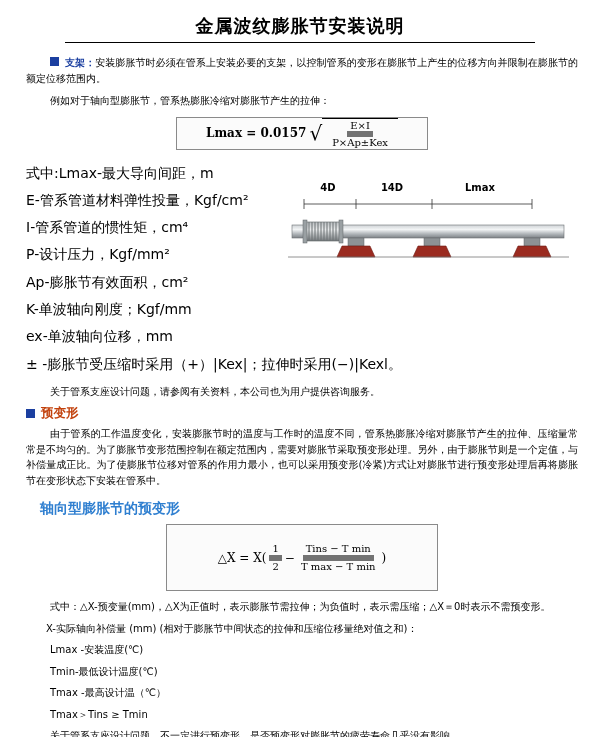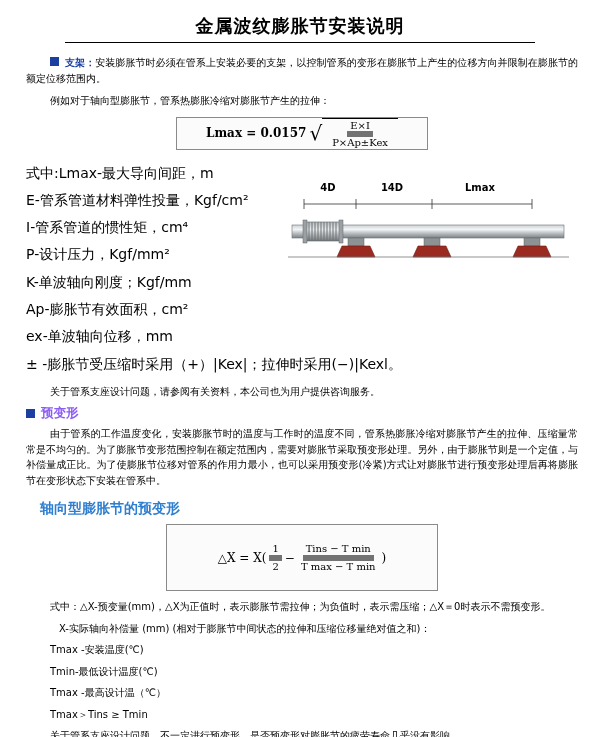--- a/index.html
+++ b/index.html
@@ -43,21 +43,21 @@
     margin: 0 0 6px 0;
     line-height: 1.55;
     text-align: justify;
     font-size: 10px;
   }
   .indent {
     text-indent: 24px;
   }
   .sec-head {
     font-weight: bold;
-    color: #8b5cf6;
+    color: #c2410c;
     font-size: 12.5px;
     margin: 3px 0 4px 0;
     display: flex;
     align-items: center;
   }
   .sec-head .sq {
     display: inline-block;
     width: 9px;
     height: 9px;
     background: #1b3fa0;
@@ -200,22 +200,22 @@
         </span>
       </span>
     </div>
 
     <div class="two-col">
       <div class="legend">
         <div>式中:Lmax-最大导向间距，m</div>
         <div>E-管系管道材料弹性投量，Kgf/cm²</div>
         <div>I-管系管道的惯性矩，cm⁴</div>
         <div>P-设计压力，Kgf/mm²</div>
+        <div>Ap-膨胀节有效面积，cm²</div>
         <div>K-单波轴向刚度；Kgf/mm</div>
-        <div>Ap-膨胀节有效面积，cm²</div>
         <div>ex-单波轴向位移，mm</div>
         <div>± -膨胀节受压缩时采用（+）|Kex|；拉伸时采用(−)|Kexl。</div>
       </div>
 
       <div class="figure">
         <div class="fig-labels">
           <span class="lbl-4d">4D</span>
           <span class="lbl-14d">14D</span>
           <span class="lbl-lmax">Lmax</span>
         </div>
@@ -302,21 +302,21 @@
       </span>
       <span>−</span>
       <span class="frac">
         <span class="num">Tins − T min</span>
         <span class="den">T max − T min</span>
       </span>
       <span>)</span>
     </div>
 
     <p class="indent">式中：△X-预变量(mm)，△X为正值时，表示膨胀节需拉伸；为负值时，表示需压缩；△X＝0时表示不需预变形。</p>
-    <p style="margin-left:33px;">X-实际轴向补偿量 (mm) (相对于膨胀节中间状态的拉伸和压缩位移量绝对值之和)：</p>
-    <p style="margin-left:24px;">Tmax -安装温度(℃)</p>
+    <p style="margin-left:20px;">X-实际轴向补偿量 (mm) (相对于膨胀节中间状态的拉伸和压缩位移量绝对值之和)：</p>
+    <p style="margin-left:24px;">Lmax -安装温度(℃)</p>
     <p style="margin-left:24px;">Tmin-最低设计温度(℃)</p>
     <p style="margin-left:24px;">Tmax -最高设计温（℃）</p>
     <p style="margin-left:24px;">Tmax＞Tins ≥ Tmin</p>
     <p class="indent">关于管系支座设计问题，不一定进行预变形，是否预变形对膨胀节的疲劳寿命几乎没有影响。</p>
 
   </div>
 </div>
 
 </body></html>

